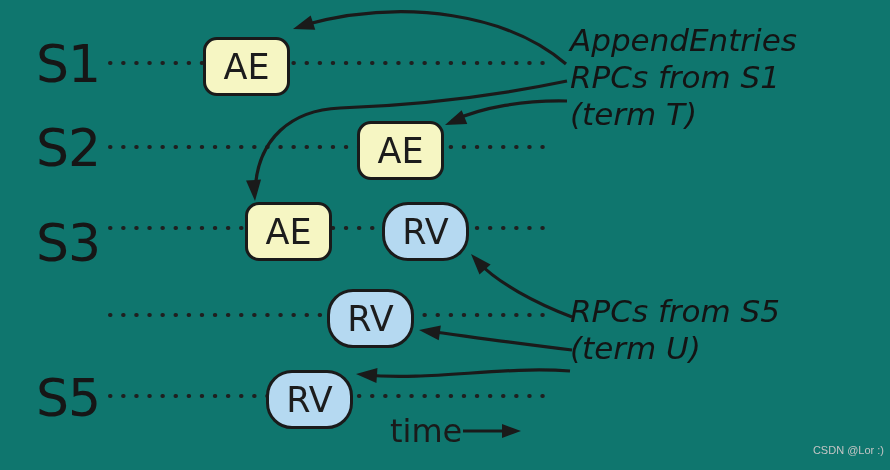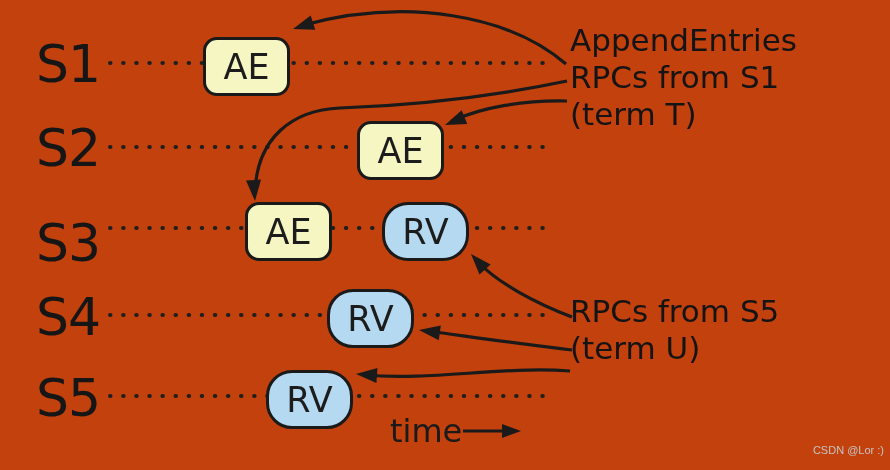--- a/index.html
+++ b/index.html
@@ -1,37 +1,37 @@
 <!DOCTYPE html>
 <html style="--append-entries-fill: #f6f6c3; --request-vote-fill: #b5d9f1; --stroke: #1a1a1a; --watermark: #c5c5c5;"><head>
 <meta charset="utf-8">
 <style>
   html,body{margin:0;padding:0;background:#ffffff;}
   .stage{
-    position:relative;width:890px;height:470px;background:#c2410c;
+    position:relative;width:890px;height:470px;background:#0f766e;
     font-family:"DejaVu Sans","Liberation Sans",sans-serif;
     overflow:hidden;color:#141414;
   }
   .layer{position:absolute;left:0;top:0;width:890px;height:470px;}
   .srv{
     position:absolute;left:36px;width:68px;height:54px;
     font-size:52px;line-height:54px;color:#161616;text-align:left;
     letter-spacing:-1px;
   }
   .box{
     position:absolute;width:87px;height:59px;box-sizing:border-box;
     border:3.5px solid var(--stroke,#1a1a1a);border-radius:14px;
     display:flex;align-items:center;justify-content:center;
     font-size:35px;font-weight:500;color:#1c1c1c;letter-spacing:0px;
   }
   .box.ae{background:var(--append-entries-fill,#f6f6c3);}
   .box.rv{background:var(--request-vote-fill,#b5d9f1);border-radius:26px;}
   .note{
     position:absolute;left:570px;width:310px;
-    font-size:31px;line-height:37px;color:#141414;white-space:nowrap;
+    font-size:31px;line-height:37px;color:#141414;white-space:nowrap;font-style:italic;
   }
   .time-label{
     position:absolute;left:374px;top:412px;font-size:32px;color:#1a1a1a;margin-left:16px;
   }
   .watermark{
     position:absolute;right:6px;top:444px;font-size:11px;
     color:var(--watermark,#c5c5c5);font-family:"Liberation Sans",sans-serif;
   }
   svg .tl{stroke:#1f1f1f;stroke-width:4;stroke-linecap:round;stroke-dasharray:0.5 12.6;fill:none;}
   svg .ar{stroke:var(--stroke,#1a1a1a);stroke-width:3.2;fill:none;stroke-linecap:butt;}
@@ -78,21 +78,20 @@
 
     <g>
       <line class="ar" x1="463" y1="431" x2="506" y2="431"></line>
       <polygon class="hd" points="0,0 -19,-7 -19,7" transform="translate(521,431)"></polygon>
     </g>
   </svg>
 
   <div class="srv" style="top:37px">S1</div>
   <div class="srv" style="top:121px">S2</div>
   <div class="srv" style="top:216px">S3</div>
-  <div class="srv" style="top:290px">S4</div>
   <div class="srv" style="top:371px">S5</div>
 
   <div class="box ae" style="left:203px;top:37px">AE</div>
   <div class="box ae" style="left:357px;top:121px">AE</div>
   <div class="box ae" style="left:245px;top:202px">AE</div>
   <div class="box rv" style="left:382px;top:202px">RV</div>
   <div class="box rv" style="left:327px;top:289px">RV</div>
   <div class="box rv" style="left:266px;top:370px">RV</div>
 
   <div class="note" style="top:22px">

